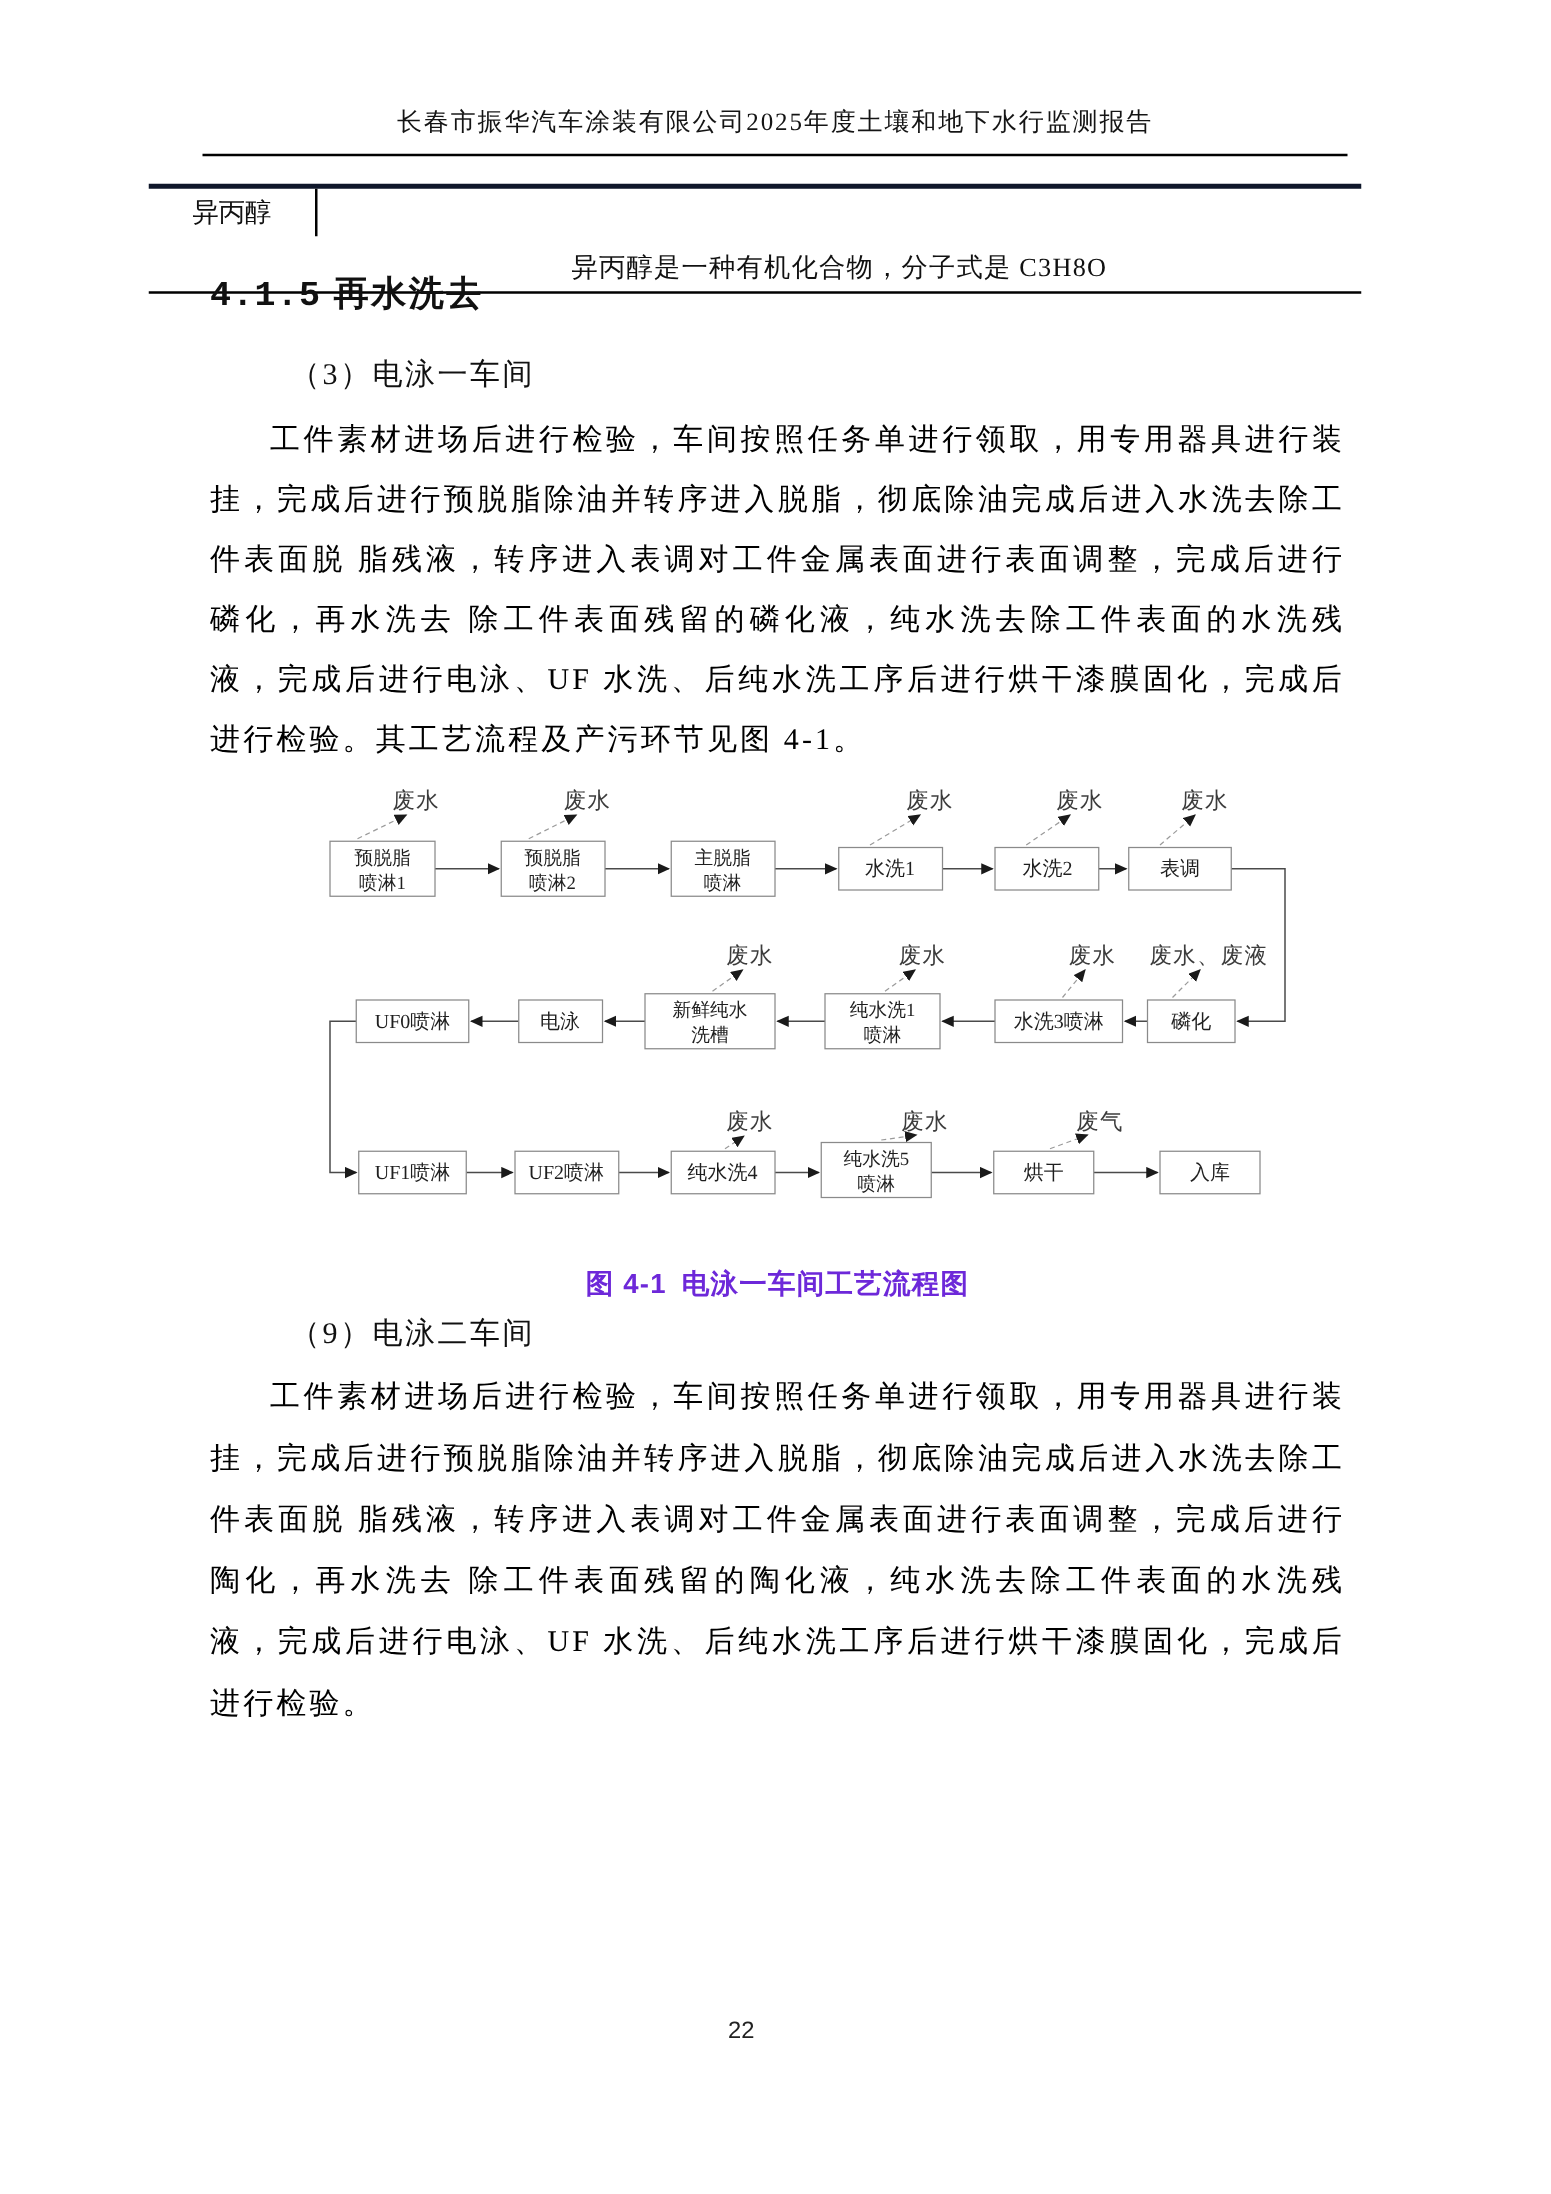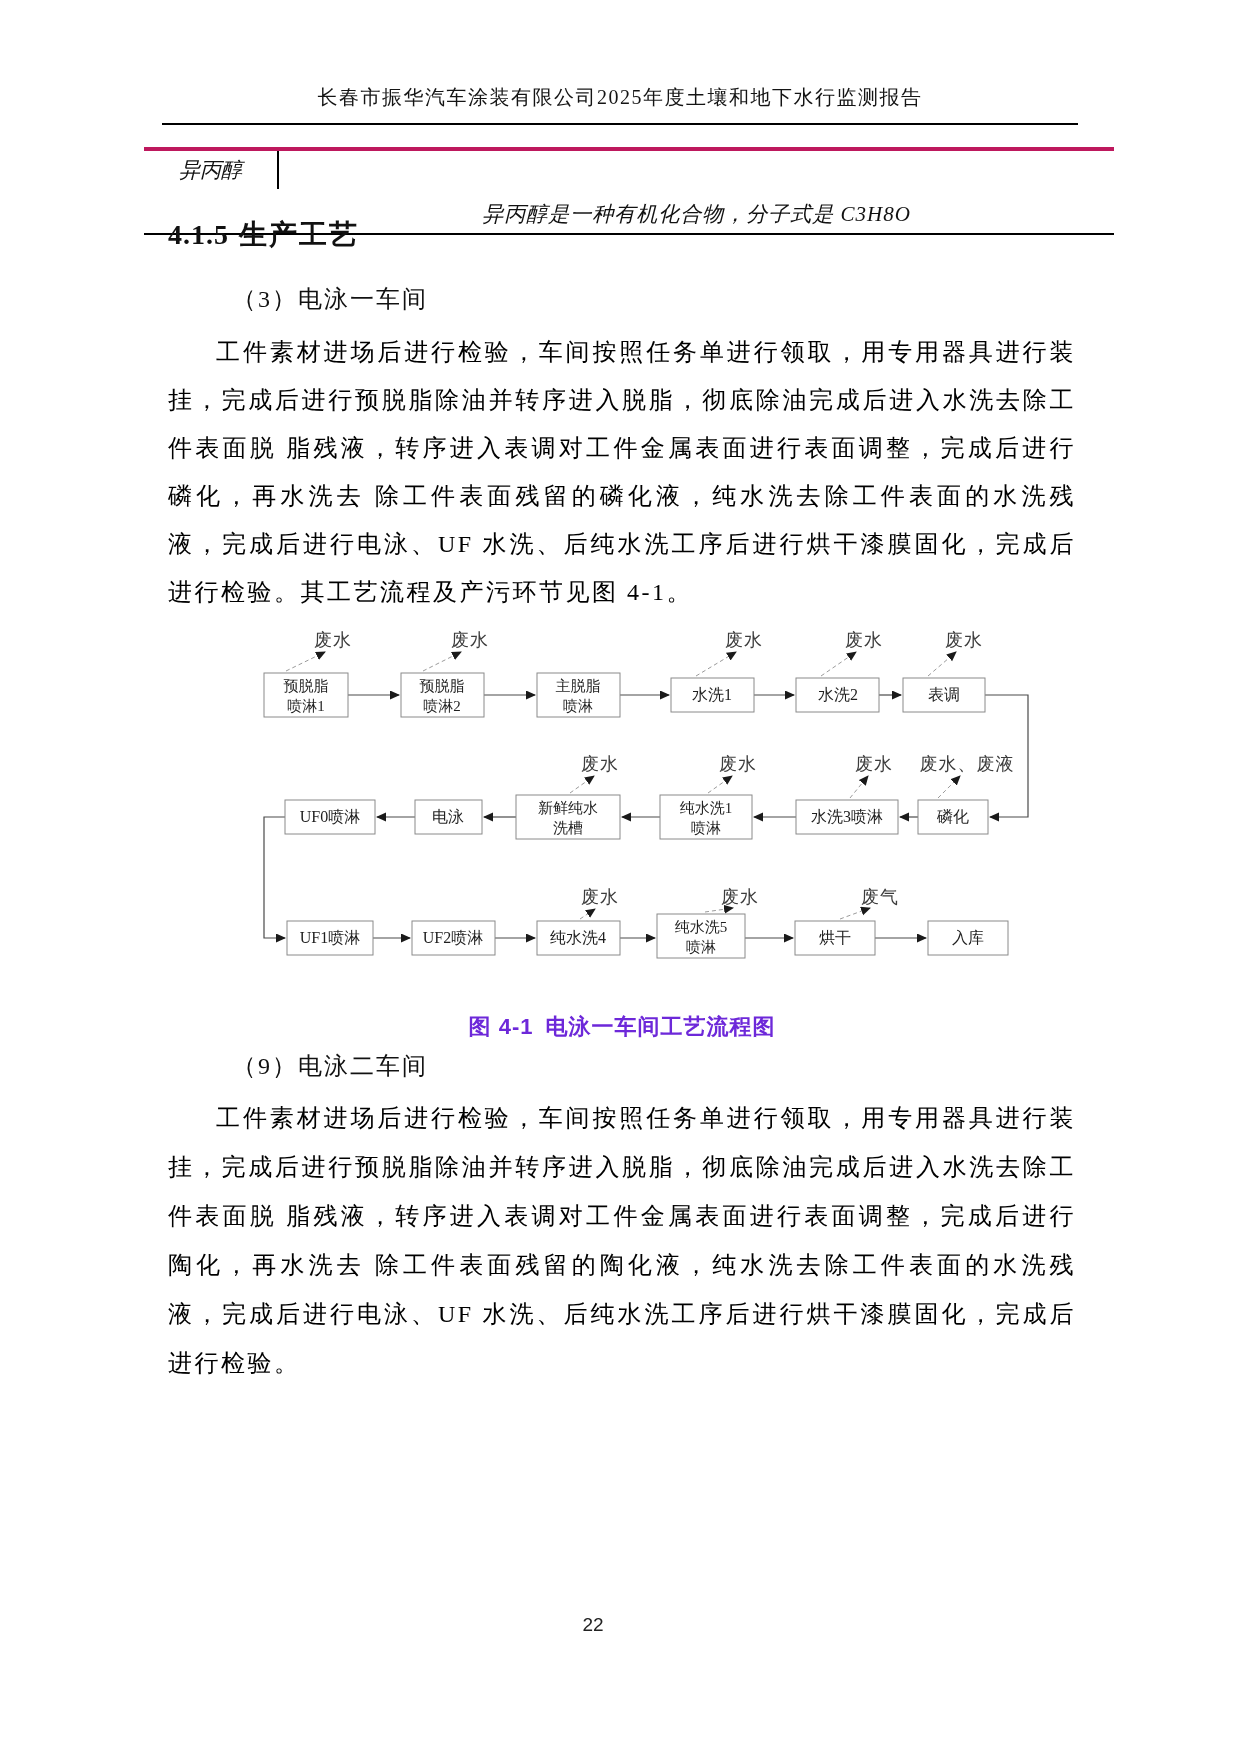--- a/index.html
+++ b/index.html
@@ -6,27 +6,27 @@
   .page{
     position:relative;width:1229px;height:1755px;background:#ffffff;
     font-family:"Liberation Serif","DejaVu Serif",serif;color:#111;
     overflow:hidden;
   }
   .abs{position:absolute;}
   
   .doc-title{left:162px;top:84px;width:916px;text-align:center;font-size:20px;letter-spacing:1.5px;color:#141414;}
   .header-rule{left:162px;top:123px;width:916px;border-top:2px solid #000;height:0;}
   
-  .info-table{left:144px;top:147px;width:970px;display:flex;border-top:4px solid #be185d;border-bottom:2px solid #000;font-style:italic;}
+  .info-table{left:119px;top:147px;width:970px;display:flex;border-top:4px solid #0f172a;border-bottom:2px solid #000;}
   .info-table .cell{height:38px;line-height:38px;font-size:21px;text-align:center;}
   .info-term{width:133px;border-right:2px solid #000;}
   .info-def{flex:1;letter-spacing:1px;margin-top:44px;}
   
   .sec-heading{left:168px;top:216px;font-size:28px;font-weight:bold;}
-  .sec-heading .num{font-family:Liberation Serif, serif;letter-spacing:1px;}
+  .sec-heading .num{font-family:Liberation Mono, monospace;letter-spacing:1px;}
   .sec-heading .ttl{font-family:"Liberation Sans","DejaVu Sans",sans-serif;margin-left:10px;letter-spacing:2px;}
   
   .sub-heading{left:232px;font-size:24px;letter-spacing:2px;}
   
   .para{left:168px;width:908px;font-size:24px;letter-spacing:2.5px;text-align:justify;text-indent:2em;color:#000000;}
   .para-1{top:328px;line-height:48px;}
   .para-2{top:1094px;line-height:49px;}
   
   .fig-svg{left:250px;top:615px;}
   .fig-caption{left:168px;top:1012px;width:908px;text-align:center;font-weight:bold;font-size:22px;
@@ -49,21 +49,21 @@
 
   <div class="abs doc-title">长春市振华汽车涂装有限公司2025年度土壤和地下水行监测报告</div>
   <div class="abs header-rule"></div>
 
   <div class="abs info-table">
     <div class="cell info-term">异丙醇</div>
     <div class="cell info-def">异丙醇是一种有机化合物，分子式是 C3H8O</div>
   </div>
 
   <div class="abs sec-heading">
-    <span class="num">4.1.5</span><span class="ttl">生产工艺</span>
+    <span class="num">4.1.5</span><span class="ttl">再水洗去</span>
   </div>
 
   <div class="abs sub-heading" style="top:283px;">（3）电泳一车间</div>
   <div class="abs para para-1">工件素材进场后进行检验，车间按照任务单进行领取，用专用器具进行装挂，完成后进行预脱脂除油并转序进入脱脂，彻底除油完成后进入水洗去除工件表面脱 脂残液，转序进入表调对工件金属表面进行表面调整，完成后进行磷化，再水洗去 除工件表面残留的磷化液，纯水洗去除工件表面的水洗残液，完成后进行电泳、UF 水洗、后纯水洗工序后进行烘干漆膜固化，完成后进行检验。其工艺流程及产污环节见图 4-1。</div>
 
   <svg class="abs fig-svg" width="790" height="358" viewBox="0 0 790 358">
     <defs>
       <marker id="ah" markerUnits="userSpaceOnUse" markerWidth="12" markerHeight="10" refX="9" refY="4.5" orient="auto">
         <path d="M0,0 L10,4.5 L0,9 Z" fill="#1a1a1a"></path>
       </marker>

